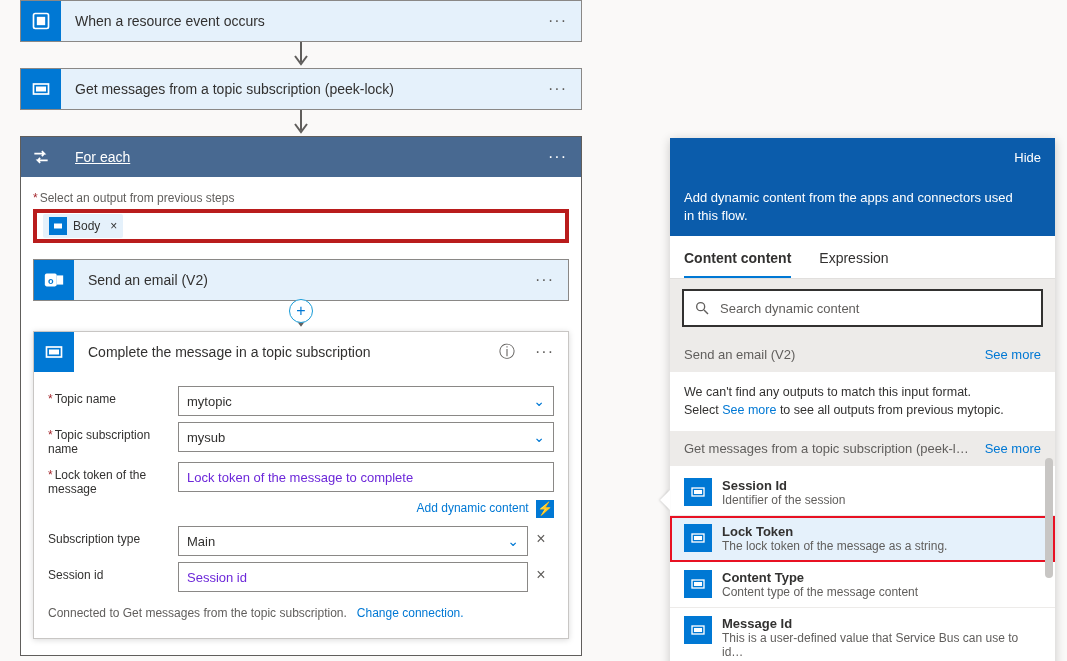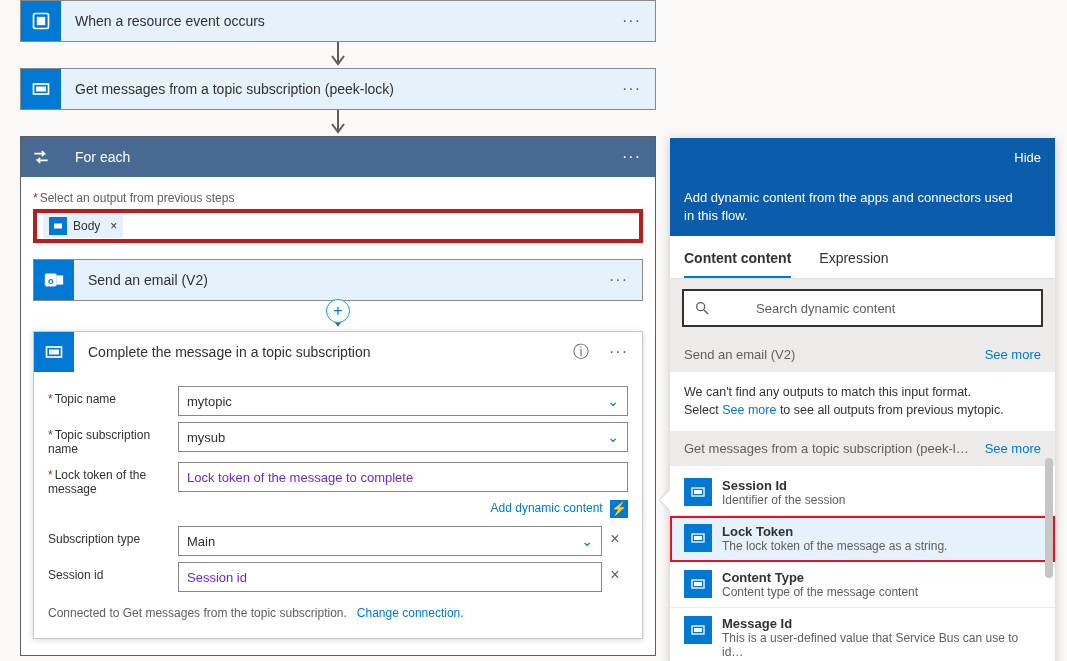--- a/index.html
+++ b/index.html
@@ -1,18 +1,18 @@
 <!DOCTYPE html>
 <html><head>
 <meta charset="utf-8">
 <style>
   * { box-sizing: border-box; font-family: "Segoe UI", Arial, sans-serif; }
   body { margin: 0; background: #faf9f8; font-size: 13px; color: #323130; }
   .canvas { position: relative; width: 1067px; height: 661px; overflow: hidden; }
-  .flow-col { position: absolute; left: 20px; top: 0; width: 636px; display: flex; flex-direction: column; align-items: center; }
+  .flow-col { position: absolute; left: 20px; top: 0; width: 562px; display: flex; flex-direction: column; align-items: center; }
   .card { width: 100%; border: 1px solid #8a8886; background: #fff; }
   .card-header { display: flex; align-items: center; height: 40px; }
   .icon-box { width: 40px; height: 40px; display: flex; align-items: center; justify-content: center; flex-shrink: 0; }
   .icon-blue { background: #0078d4; }
   .icon-white-svg { width: 20px; height: 20px; fill: #fff; }
   .card-title { flex: 1; padding-left: 14px; font-size: 14px; }
   .card-dots { padding: 0 14px; color: #605e5c; font-size: 16px; letter-spacing: 1px; cursor: pointer; }
   .blue-bg { background: #e5f1fb; }
   .plus-circle { position:absolute; left:50%; transform:translateX(-50%); top:-14px; width:24px; height:24px; border-radius:50%; background:#fff; border:1px solid #179bd7; display:flex; align-items:center; justify-content:center; color:#0078d4; font-size:16px; z-index:2;}
   .foreach-body { padding: 10px 12px 16px; }
@@ -44,21 +44,21 @@
 
   
   .panel { position:absolute; right:12px; top:138px; width:385px; background:#fff; box-shadow:0 2px 10px rgba(0,0,0,0.2); }
   .panel-head { background:#0b5cab; color:#fff; padding:12px 14px; font-size:13px; display:flex; align-items:flex-start;}
   .panel-head .txt{ flex:1; line-height:1.35;margin-top:39px;}
   .panel-head .hide-link{ color:#fff; font-size:13px; cursor:pointer;}
   .tabs { display:flex; border-bottom:1px solid #e1dfdd; padding:0 14px;}
   .tab { padding:14px 0 10px; margin-right:28px; font-size:14px; cursor:pointer; color:#323130;}
   .tab.active { font-weight:600; border-bottom:2px solid #0078d4; }
   .search-wrap{ padding:10px 12px; background:#edebe9;}
-  .search-box{ border:2px solid #323130; height:38px; display:flex; align-items:center; padding:0 10px; background:#fff;gap:36px;}
+  .search-box{ border:2px solid #323130; height:38px; display:flex; align-items:center; padding:0 10px; background:#fff;}
   .search-box svg{width:16px;height:16px;fill:#605e5c; margin-right:10px;}
   .search-box span{ color:#605e5c; font-size:13px;}
   .group-head { background:#edebe9; display:flex; align-items:center; justify-content:space-between; padding:10px 14px; font-size:13px; color:#605e5c;}
   .group-head .see-more{ color:#0078d4; cursor:pointer;}
   .msg-empty { padding:12px 14px; font-size:12.5px; color:#323130; line-height:1.4;}
   .msg-empty a{ color:#0078d4; text-decoration:none;}
   .item-list { padding: 4px 0 10px;}
   .dc-item { display:flex; align-items:flex-start; padding:8px 14px; border-bottom:1px solid #edebe9; cursor:pointer;}
   .dc-item .ic { width:28px;height:28px;background:#0078d4;display:flex;align-items:center;justify-content:center;flex-shrink:0; margin-right:10px;}
   .dc-item .ic svg{width:16px;height:16px;fill:#fff;}
@@ -113,21 +113,21 @@
         <polyline points="4,14 10,22 16,14"></polyline>
       </svg>
 
     <div class="card" style="border-color:#605e5c;">
       <div class="card-header" style="background:#486991;">
         <div class="icon-box" style="background:#486991;">
           <svg class="icon-white-svg" viewBox="0 0 24 24">
               <path d="M4 8h12l-3-3m3 3-3 3M20 16H8l3 3m-3-3 3-3" stroke="#fff" stroke-width="2" fill="none"></path>
             </svg>
         </div>
-        <div class="card-title" style="color:#fff;">For each</div>
+        <div class="card-title" style="color:#fff;text-decoration:underline;">For each</div>
         <div class="card-dots" style="color:#fff;">···</div>
       </div>
       <div class="foreach-body">
         <div class="field-label"><span class="req-star">*</span><span>Select an output from previous steps</span></div>
         <div class="chip-row">
           <span class="chip">
             <span class="mini-icon">
                 <svg viewBox="0 0 24 24">
                   <rect x="4" y="7" width="16" height="10" fill="#fff"></rect>
                 </svg>

